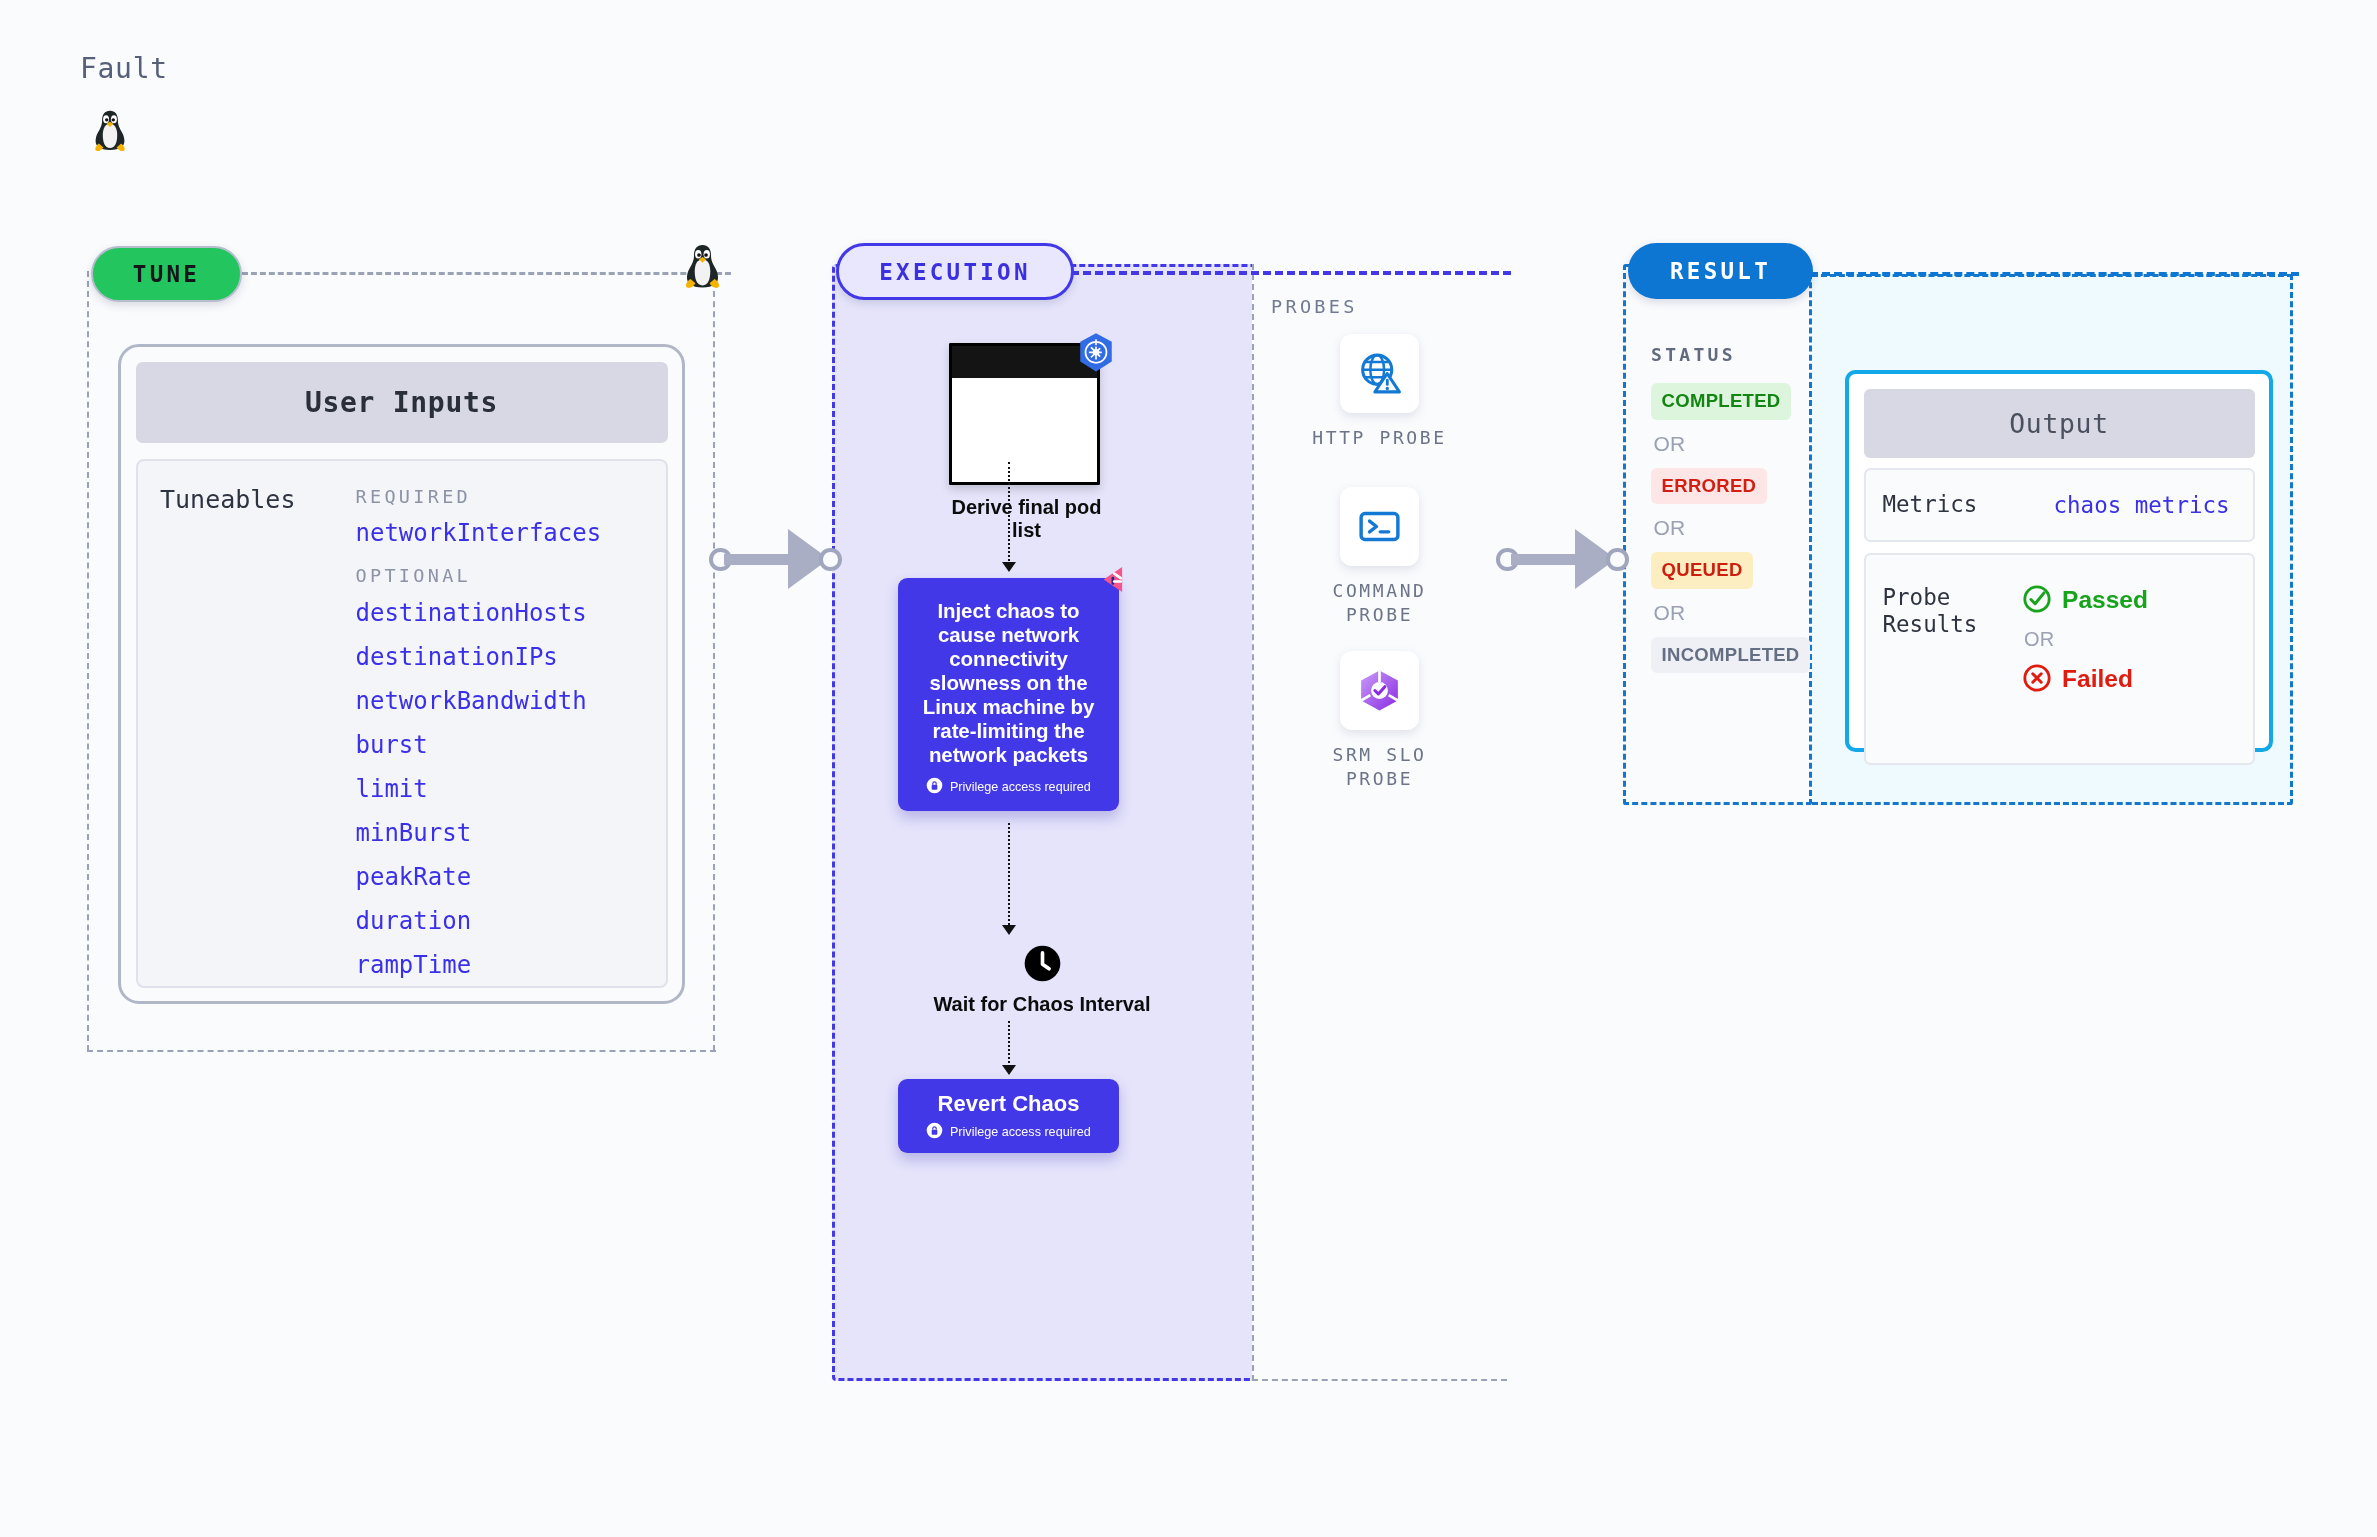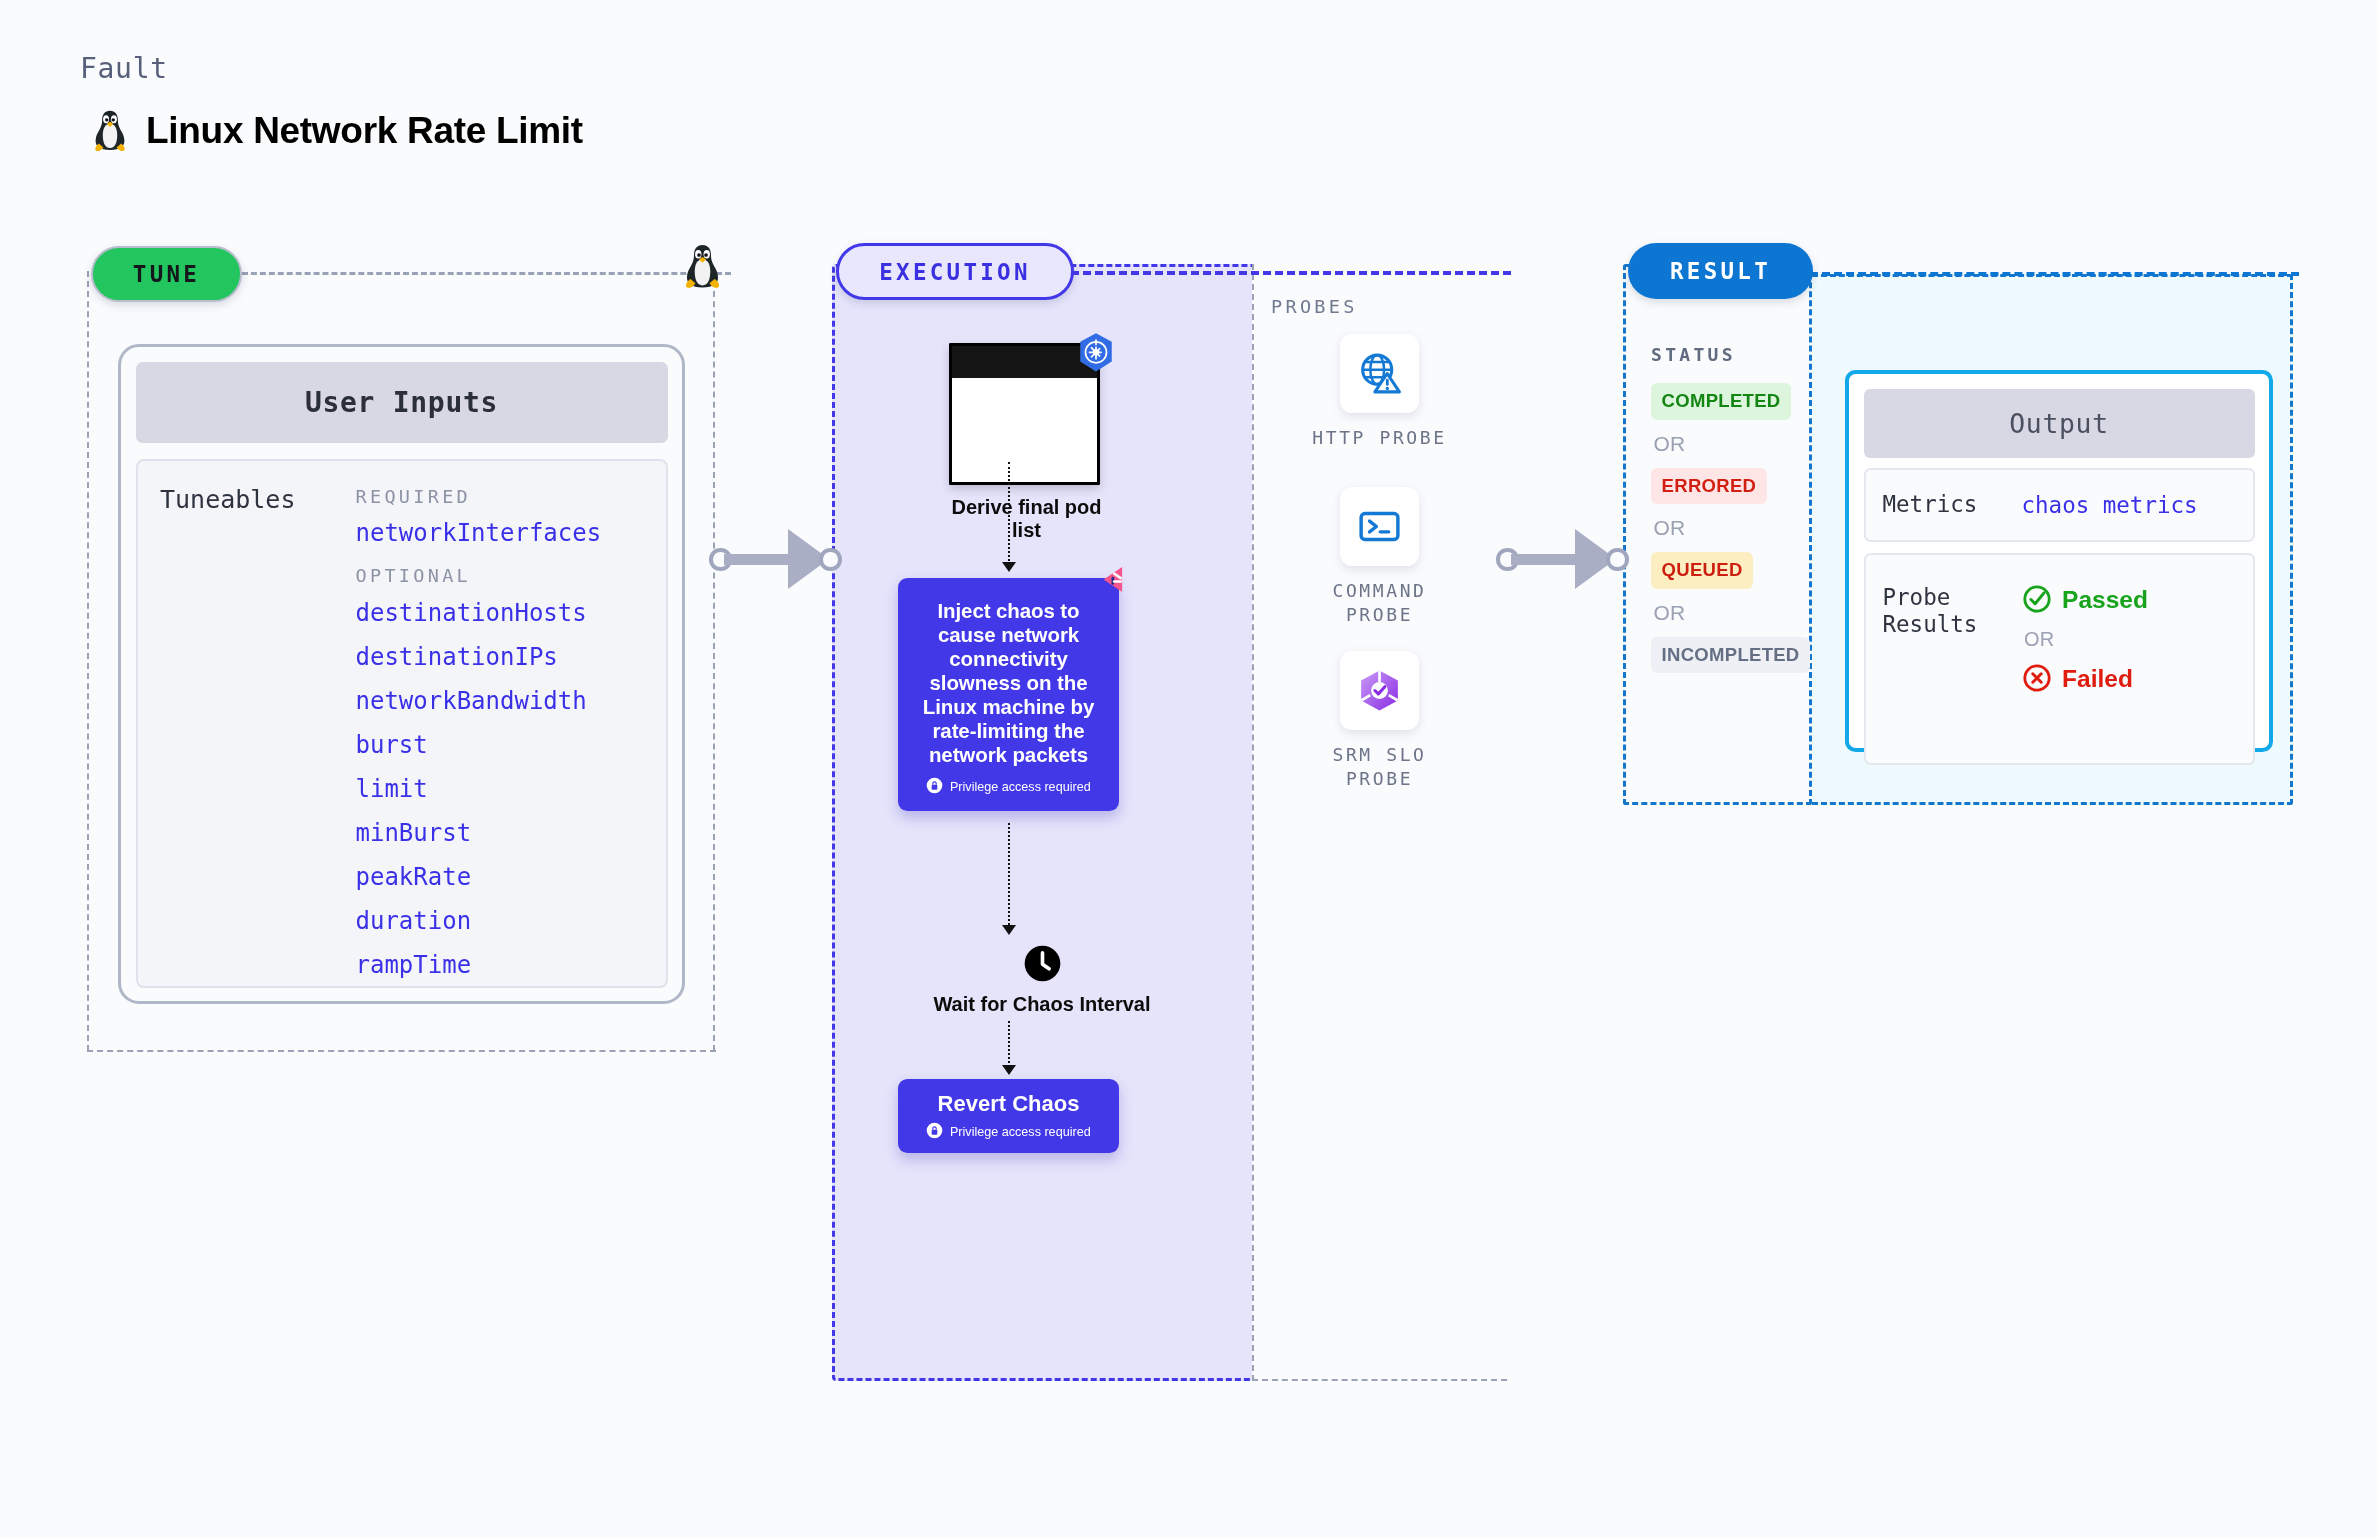--- a/index.html
+++ b/index.html
@@ -259,21 +259,21 @@
     height: 69px; background: #d7d8e3; border-radius: 6px;
     display: flex; align-items: center; justify-content: center;
     font-family: "DejaVu Sans Mono", monospace;
     font-size: 26.4px; color: #4a505f; letter-spacing: 0.7px;
   }
   .out-row {
     margin-top: 10.6px; background: #fafbfd;
     border: 2px solid #e4e7ee; border-radius: 6.6px;
     display: flex; align-items: center; padding: 14.5px 17px;
   }
-  .out-row-metrics { min-height: 74px; }
+  .out-row-metrics { min-height: 74px; gap: 32px; }
   .out-row-probe { min-height: 212px; align-items: flex-start; padding-top: 29px; }
   .out-key {
     font-family: "DejaVu Sans Mono", monospace;
     font-size: 22.5px; color: #2e3340; width: 139px; flex: none; line-height: 1.22;
   }
   .out-val-metrics {
     font-family: "DejaVu Sans Mono", monospace;
     font-size: 22.5px; color: #3a30e8;
   }
   .probe-res-col { display: flex; flex-direction: column; gap: 0; }
@@ -310,21 +310,20 @@
         <path d="M29 22c-7 0-11 7-11 17 0 11 3 20 11 20s11-9 11-20c0-10-4-17-11-17z" fill="#f2f2f2"></path>
         <ellipse cx="23" cy="15" rx="4.5" ry="6" fill="#fff"></ellipse>
         <ellipse cx="35" cy="15" rx="4.5" ry="6" fill="#fff"></ellipse>
         <circle cx="24" cy="16" r="2.6" fill="#111"></circle>
         <circle cx="34" cy="16" r="2.6" fill="#111"></circle>
         <path d="M24 22 L29 19 L34 22 L29 27 Z" fill="#f5b301"></path>
         <path d="M12 52 c-5 4 -7 9 -4 11 3 2 8 -1 11 -5z" fill="#f5b301"></path>
         <path d="M46 52 c5 4 7 9 4 11 -3 2 -8 -1 -11 -5z" fill="#f5b301"></path>
       </svg>
     </span>
-    <span class="title-text">Linux Network Rate Limit</span>
   </div>
 
   <div class="tune-col-left"></div>
   <div class="tune-col-right"></div>
   <div class="tune-col-bottom"></div>
   <div class="conn conn-tune"></div>
 
   <div class="pill pill-tune">TUNE</div>
 
   <div class="tux-marker">

